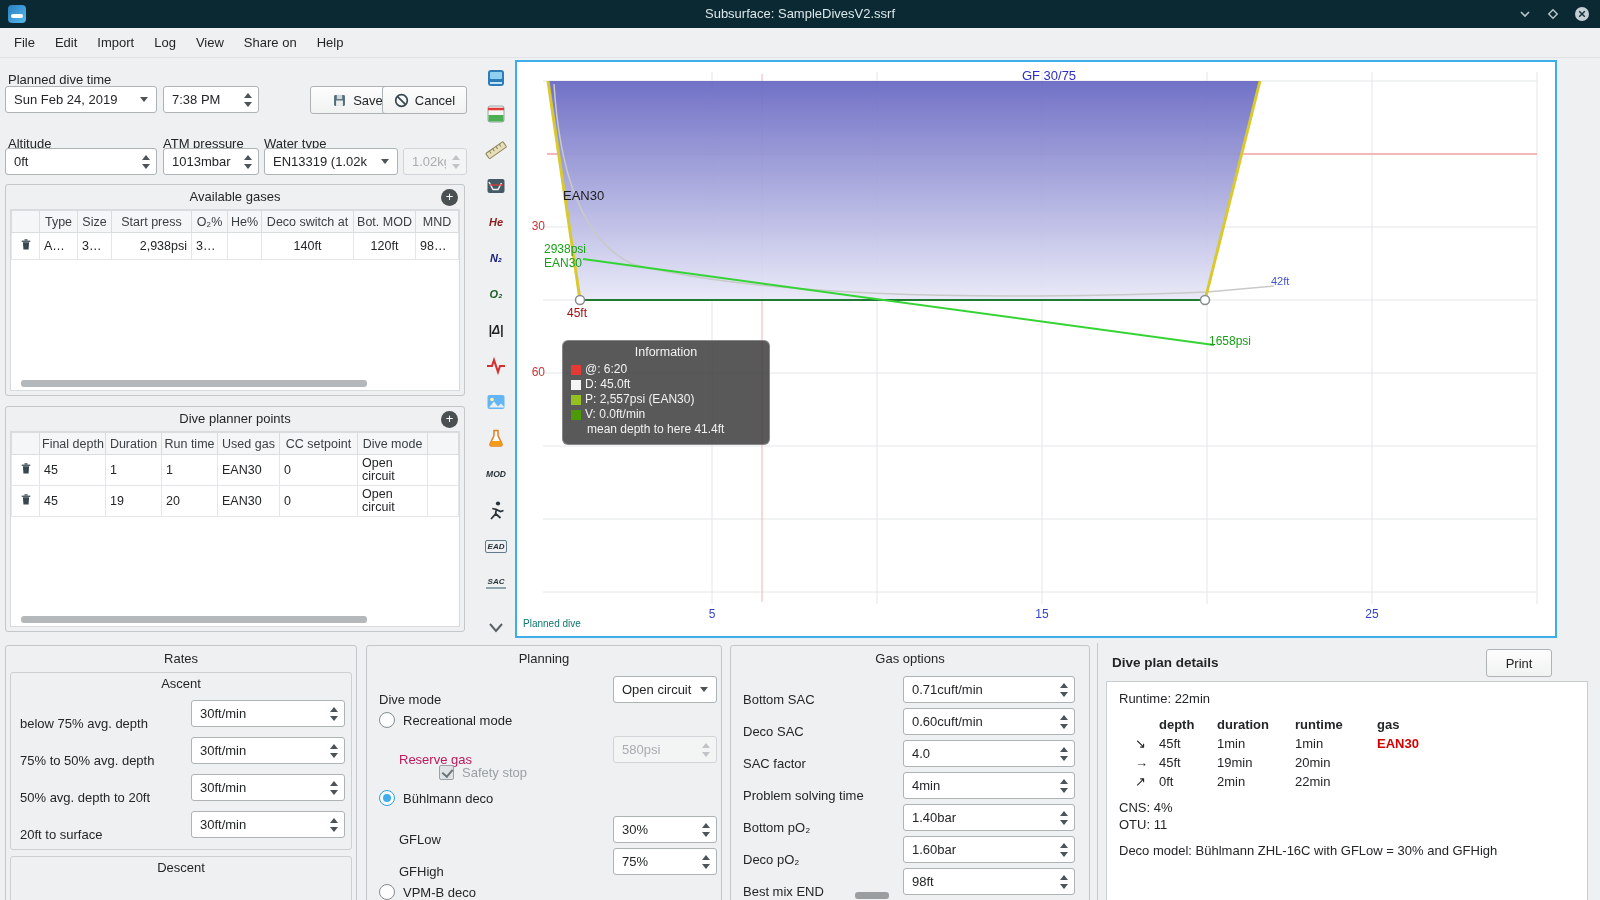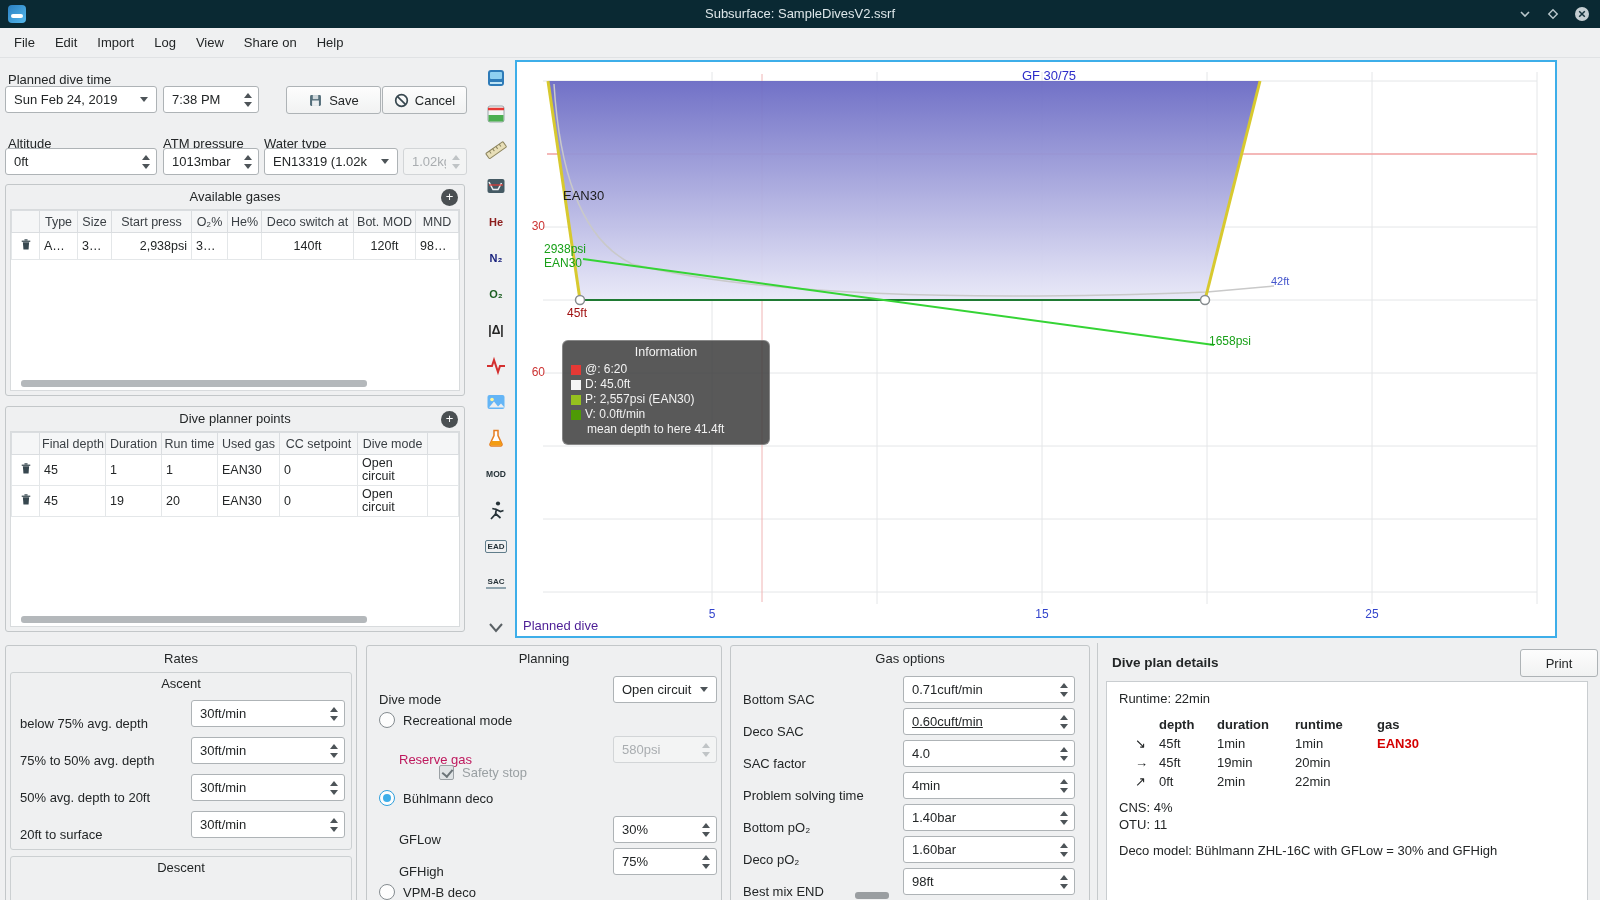--- a/index.html
+++ b/index.html
@@ -50,21 +50,21 @@
   .tbl td{border:1px solid #e4e7e9;padding:2px 4px;height:27px;white-space:nowrap;overflow:hidden;vertical-align:middle;}
   .tbl td.wrap{white-space:normal;line-height:13px;font-size:12.5px;}
   .hscroll{position:absolute;left:10px;bottom:3px;height:7px;border-radius:3px;background:#b4b8bb;}
 
   
   .left-panel{position:absolute;left:5px;top:62px;width:462px;height:578px;}
 
   
   .side-toolbar{position:absolute;left:477px;top:62px;width:38px;height:576px;}
   .tool-btn{width:34px;height:32px;margin:0 0 4px 2px;border-radius:3px;display:flex;align-items:center;justify-content:center;font-size:11px;}
-  .tool-btn .txt-ic{font-weight:bold;}
+  .tool-btn .txt-ic{font-weight:bold;font-style:italic;}
   .tool-scroll{position:absolute;left:2px;bottom:0;width:34px;height:20px;display:flex;align-items:center;justify-content:center;}
 
   
   .chart{position:absolute;left:515px;top:60px;width:1042px;height:578px;background:#fff;border:2px solid #3daee9;}
   .chart svg.plot{position:absolute;left:0;top:0;}
   .chart .lbl{position:absolute;white-space:nowrap;font-size:12px;}
   .tooltip{position:absolute;left:45px;top:278px;width:208px;background:rgba(60,60,60,.85);border:1px solid rgba(255,255,255,.28);border-radius:6px;color:#f2f2f2;font-size:12px;padding:4px 8px 7px;}
   .tt-title{text-align:center;font-size:12.5px;margin-bottom:3px;}
   .tt-row{display:flex;align-items:center;gap:4px;line-height:15px;}
   .tt-sq{width:10px;height:10px;flex:none;}
@@ -132,21 +132,21 @@
       <span class="val">Sun Feb 24, 2019</span>
       <span class="combo-arrow"></span>
     </div>
     <div class="field" style="left:158px;top:24px;width:96px;">
       <span class="val">7:38 PM</span>
       <span class="spin-btns">
           <i class="tri-up"></i>
           <i class="tri-dn"></i>
         </span>
     </div>
-    <div class="btn" style="left:281px;top:24px;width:95px;">
+    <div class="btn" style="left:305px;top:24px;width:95px;">
       <svg width="15" height="15" viewBox="0 0 22 22">
           <rect x="3" y="3" width="16" height="16" rx="2" fill="#546e7a"></rect>
           <rect x="7" y="3" width="8" height="6" fill="#cfd8dc"></rect>
           <rect x="6" y="11" width="10" height="8" fill="#eceff1"></rect>
         </svg>
       <span>Save</span>
     </div>
     <div class="btn" style="left:377px;top:24px;width:85px;">
       <svg width="15" height="15" viewBox="0 0 16 16">
           <circle cx="8" cy="8" r="6.2" fill="none" stroke="#37474f" stroke-width="1.8"></circle>
@@ -448,21 +448,21 @@
           <span class="tt-sq" style="background:#95c11f;"></span>
           <span>P: 2,557psi (EAN30)</span>
         </div>
       <div class="tt-row">
           <span class="tt-sq" style="background:#4e9a06;"></span>
           <span>V: 0.0ft/min</span>
         </div>
       <div class="tt-footer">mean depth to here 41.4ft</div>
     </div>
 
-    <div class="lbl" style="left:6px;top:556px;color:#4c1d95;font-size:13px;">Planned dive</div>
+    <div class="lbl" style="left:6px;top:556px;color:#0f766e;font-size:10px;">Planned dive</div>
   </div>
 
   <div class="bottom-row">
 
     <div class="panel" style="left:5px;top:2px;width:352px;height:280px;">
       <div class="panel-title">Rates</div>
       <div class="innerbox" style="top:26px;height:178px;">
         <div class="ib-title">Ascent</div>
       </div>
       <div class="label" style="left:14px;top:60px;">below 75% avg. depth</div>
@@ -555,21 +555,21 @@
       <div class="panel-title">Gas options</div>
       <div class="label" style="left:12px;top:36px;">Bottom SAC</div>
       <div class="field" style="left:172px;top:30px;width:172px;">
           <span class="val">0.71cuft/min</span>
           <span class="spin-btns">
             <i class="tri-up"></i>
             <i class="tri-dn"></i>
           </span>
         </div>
       <div class="label" style="left:12px;top:68px;">Deco SAC</div>
-      <div class="field" style="left:172px;top:62px;width:172px;text-decoration:underline;">
+      <div class="field" style="left:172px;top:62px;width:172px;">
           <span class="val">0.60cuft/min</span>
           <span class="spin-btns">
             <i class="tri-up"></i>
             <i class="tri-dn"></i>
           </span>
         </div>
       <div class="label" style="left:12px;top:100px;">SAC factor</div>
       <div class="field" style="left:172px;top:94px;width:172px;">
           <span class="val">4.0</span>
           <span class="spin-btns">
@@ -606,21 +606,21 @@
           <span class="val">98ft</span>
           <span class="spin-btns">
             <i class="tri-up"></i>
             <i class="tri-dn"></i>
           </span>
         </div>
     </div>
 
     <div class="details">
       <div class="details-title">Dive plan details</div>
-      <div class="btn" style="left:388px;top:6px;width:78px;margin-left:34px;">
+      <div class="btn" style="left:388px;top:6px;width:66px;">
           <span>Print</span>
         </div>
       <div class="plan-box">
         <div>Runtime: 22min</div>
         <div class="plan-table">
           <span></span>
           <span class="hd">depth</span>
           <span class="hd">duration</span>
           <span class="hd">runtime</span>
           <span class="hd">gas</span>

